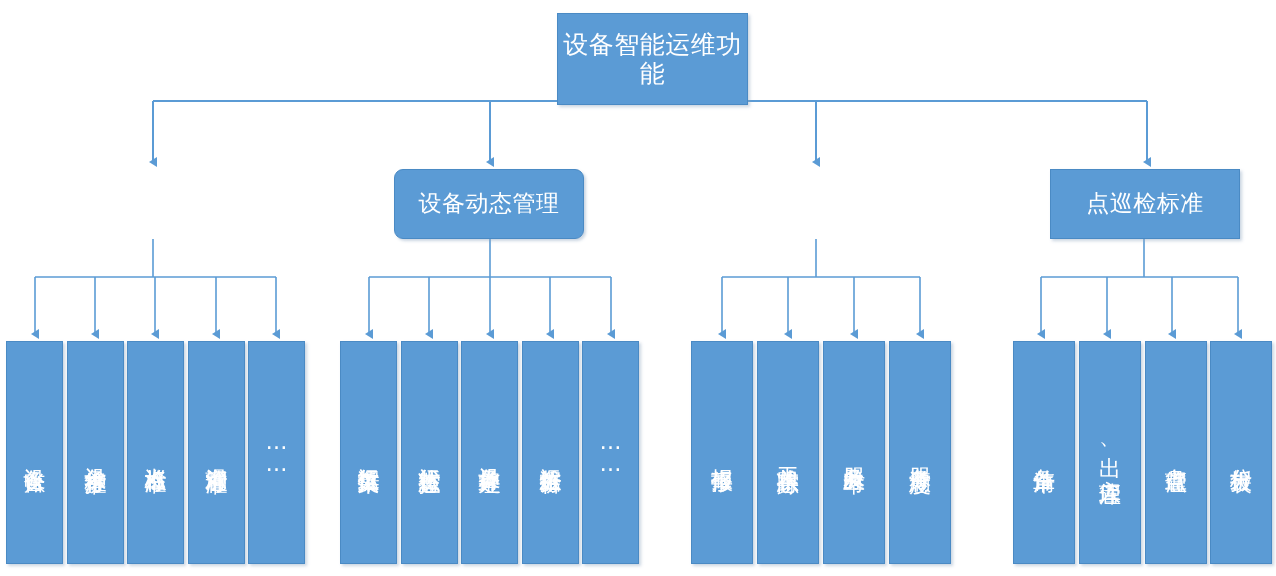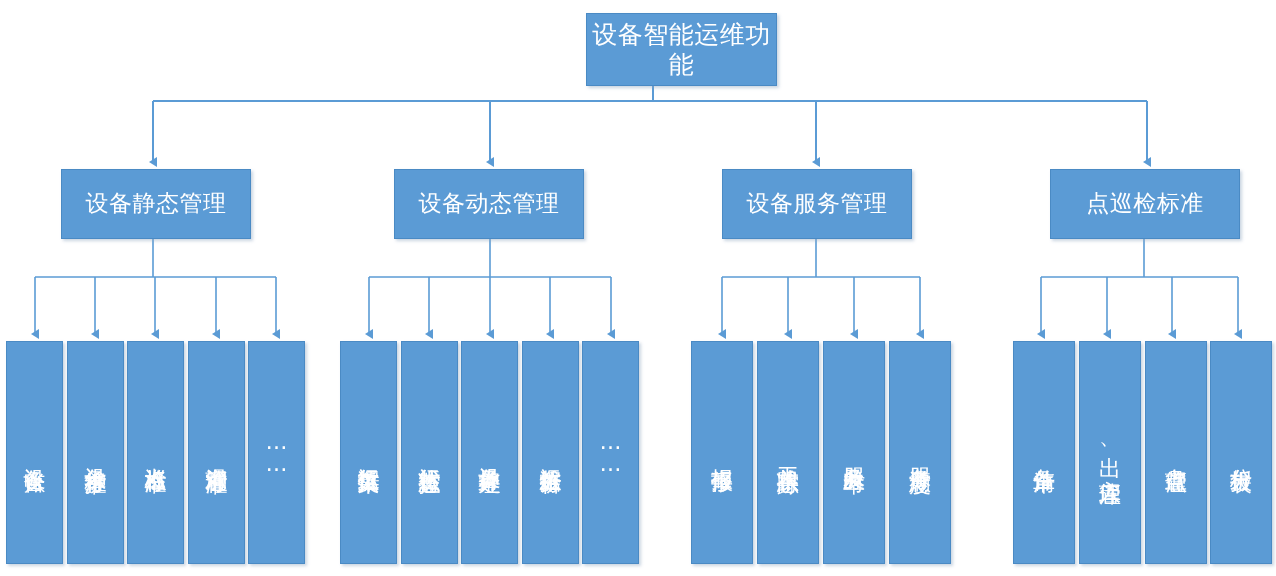--- a/index.html
+++ b/index.html
@@ -114,32 +114,26 @@
 
       <path d="M1144,239 L1144,277"></path>
       <path d="M1041,277 L1238,277"></path>
       <path d="M1041,277 L1041,334" marker-end="url(#arrow)"></path>
       <path d="M1107,277 L1107,334" marker-end="url(#arrow)"></path>
       <path d="M1172,277 L1172,334" marker-end="url(#arrow)"></path>
       <path d="M1238,277 L1238,334" marker-end="url(#arrow)"></path>
     </g>
   </svg>
 
-  <div class="node root" style="left:557px; top:13px; width:191px; height:73px;margin-left:29px;">
+  <div class="node root" style="left:557px; top:13px; width:191px; height:92px;">
     <span>设备智能运维功能</span>
   </div>
 
-  <div class="node level2" style="left:61px; top:169px; width:190px; height:70px;">
-    <span>设备静态管理</span>
-  </div>
-  <div class="node level2" style="left:394px; top:169px; width:190px; height:70px;">
+  <div class="node level2" style="left:394px; top:169px; width:190px; height:70px;border-radius:9px;">
     <span>设备动态管理</span>
-  </div>
-  <div class="node level2" style="left:722px; top:169px; width:190px; height:70px;">
-    <span>设备服务管理</span>
   </div>
   <div class="node level2" style="left:1050px; top:169px; width:190px; height:70px;">
     <span>点巡检标准</span>
   </div>
 
   <div class="node leaf" style="left:6px; top:341px; width:57px; height:223px;">
     <span>设备台账</span>
   </div>
   <div class="node leaf" style="left:67px; top:341px; width:57px; height:223px;">
     <span>设备维护标准</span>

